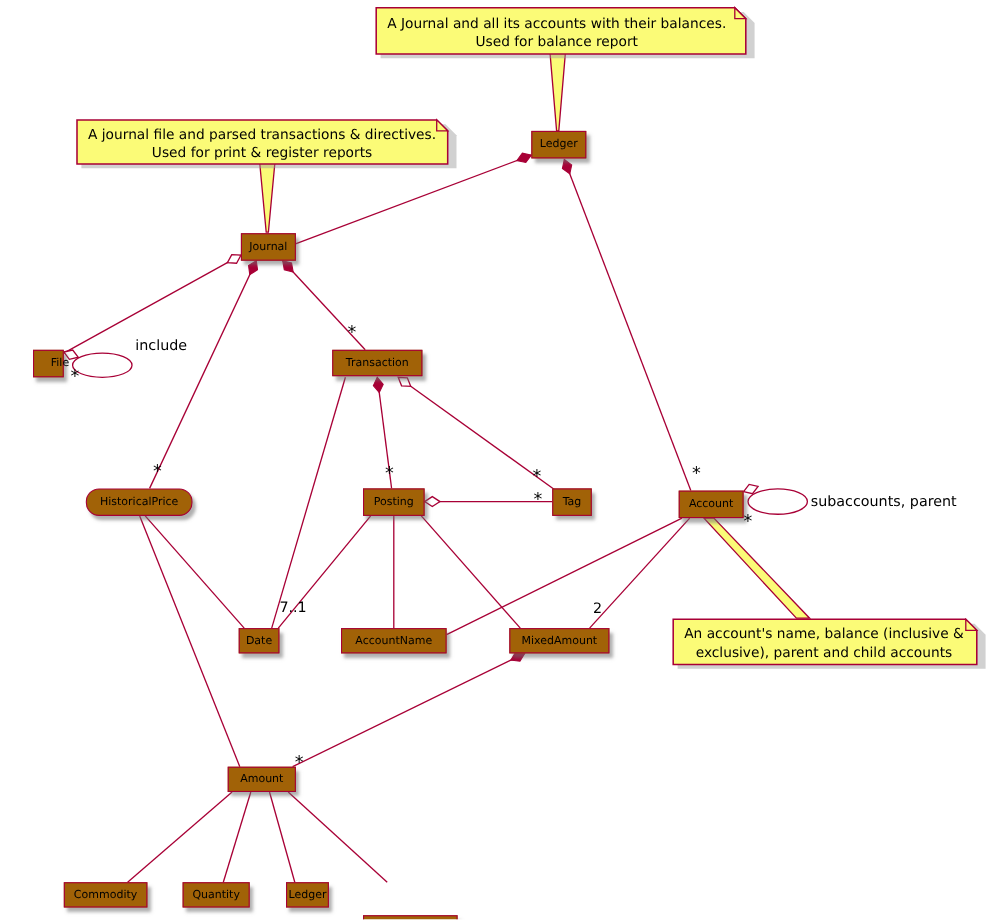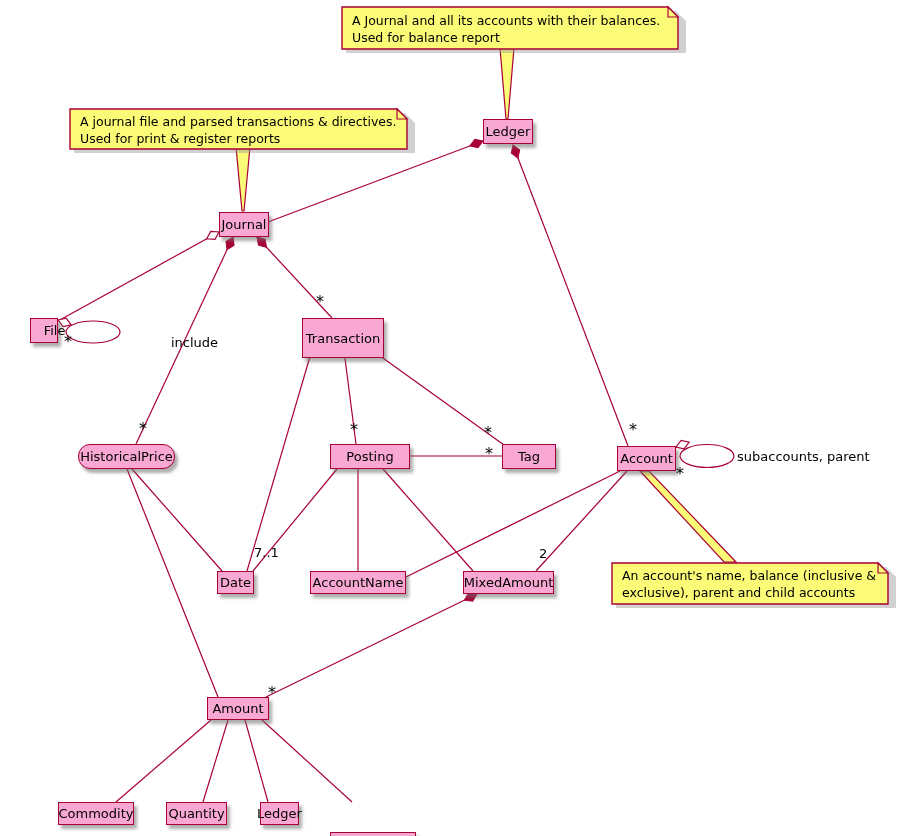--- a/index.html
+++ b/index.html
@@ -1,27 +1,27 @@
 <!DOCTYPE html>
 <html><head>
 <meta charset="utf-8">
 <style>
   html,body{margin:0;padding:0;background:#ffffff;}
   .stage{position:relative;width:909px;height:836px;background:#ffffff;overflow:hidden;
          font-family:"DejaVu Sans","Liberation Sans",sans-serif;color:#000;}
   .layer{position:absolute;left:0;top:0;}
   .uml-class{
     position:absolute;box-sizing:border-box;
-    background:#f9a8d4;border:1.5px solid #a80036;
+    background:#a16207;border:1.5px solid #a80036;
     box-shadow:3px 4px 3px rgba(110,110,110,0.55);
     display:flex;align-items:center;justify-content:center;
-    font-size:13px;white-space:nowrap;z-index:2;
+    font-size:10px;white-space:nowrap;z-index:2;
   }
   .note-text{
-    position:absolute;z-index:3;font-size:12.5px;line-height:17px;white-space:nowrap;
+    position:absolute;z-index:3;font-size:12.5px;line-height:17px;white-space:nowrap;text-align:center;
   }
   .edge-label{
     position:absolute;z-index:2;font-size:13px;white-space:nowrap;
   }
   .edge-label.star{font-size:16px;line-height:12px;}
   svg{display:block;}
 </style>
 </head>
 <body>
 
@@ -102,35 +102,35 @@
     <div>Used for print &amp; register reports</div>
   </div>
   <div class="note-text" style="left:622px;top:567px;">
     <div>An account's name, balance (inclusive &amp;</div>
     <div>exclusive), parent and child accounts</div>
   </div>
 
   <div class="uml-class" style="left:483px;top:119px;width:50px;height:25px;">Ledger</div>
   <div class="uml-class" style="left:219px;top:212px;width:50px;height:25px;">Journal</div>
   <div class="uml-class" style="left:30px;top:318px;width:28px;height:25px;padding-left:21px;">File</div>
-  <div class="uml-class" style="left:302px;top:318px;width:82px;height:40px;">Transaction</div>
+  <div class="uml-class" style="left:302px;top:318px;width:82px;height:24px;">Transaction</div>
   <div class="uml-class" style="left:78px;top:444px;width:97px;height:25px;border-radius:12px;">HistoricalPrice</div>
-  <div class="uml-class" style="left:330px;top:444px;width:80px;height:25px;">Posting</div>
-  <div class="uml-class" style="left:502px;top:444px;width:54px;height:25px;">Tag</div>
+  <div class="uml-class" style="left:330px;top:444px;width:56px;height:25px;">Posting</div>
+  <div class="uml-class" style="left:502px;top:444px;width:36px;height:25px;">Tag</div>
   <div class="uml-class" style="left:617px;top:446px;width:59px;height:25px;">Account</div>
   <div class="uml-class" style="left:217px;top:571px;width:37px;height:23px;">Date</div>
   <div class="uml-class" style="left:310px;top:571px;width:96px;height:23px;">AccountName</div>
   <div class="uml-class" style="left:463px;top:571px;width:91px;height:23px;">MixedAmount</div>
   <div class="uml-class" style="left:207px;top:697px;width:62px;height:23px;">Amount</div>
   <div class="uml-class" style="left:58px;top:802px;width:76px;height:23px;">Commodity</div>
   <div class="uml-class" style="left:166px;top:802px;width:61px;height:23px;">Quantity</div>
   <div class="uml-class" style="left:260px;top:802px;width:39px;height:23px;">Ledger</div>
   <div class="uml-class" style="left:330px;top:832px;width:86px;height:23px;font-style:italic;">AmountStyle</div>
 
-  <div class="edge-label" style="left:123px;top:335px;margin-left:48px;">include</div>
+  <div class="edge-label" style="left:123px;top:307px;">include</div>
   <div class="edge-label" style="left:737px;top:449px;">subaccounts, parent</div>
   <div class="edge-label star" style="left:64px;top:336px;">*</div>
   <div class="edge-label star" style="left:316px;top:296px;">*</div>
   <div class="edge-label star" style="left:139px;top:423px;">*</div>
   <div class="edge-label star" style="left:350px;top:424px;">*</div>
   <div class="edge-label star" style="left:484px;top:427px;">*</div>
   <div class="edge-label star" style="left:485px;top:448px;">*</div>
   <div class="edge-label" style="left:254px;top:545px;">7..1</div>
   <div class="edge-label star" style="left:629px;top:424px;">*</div>
   <div class="edge-label star" style="left:676px;top:468px;">*</div>

